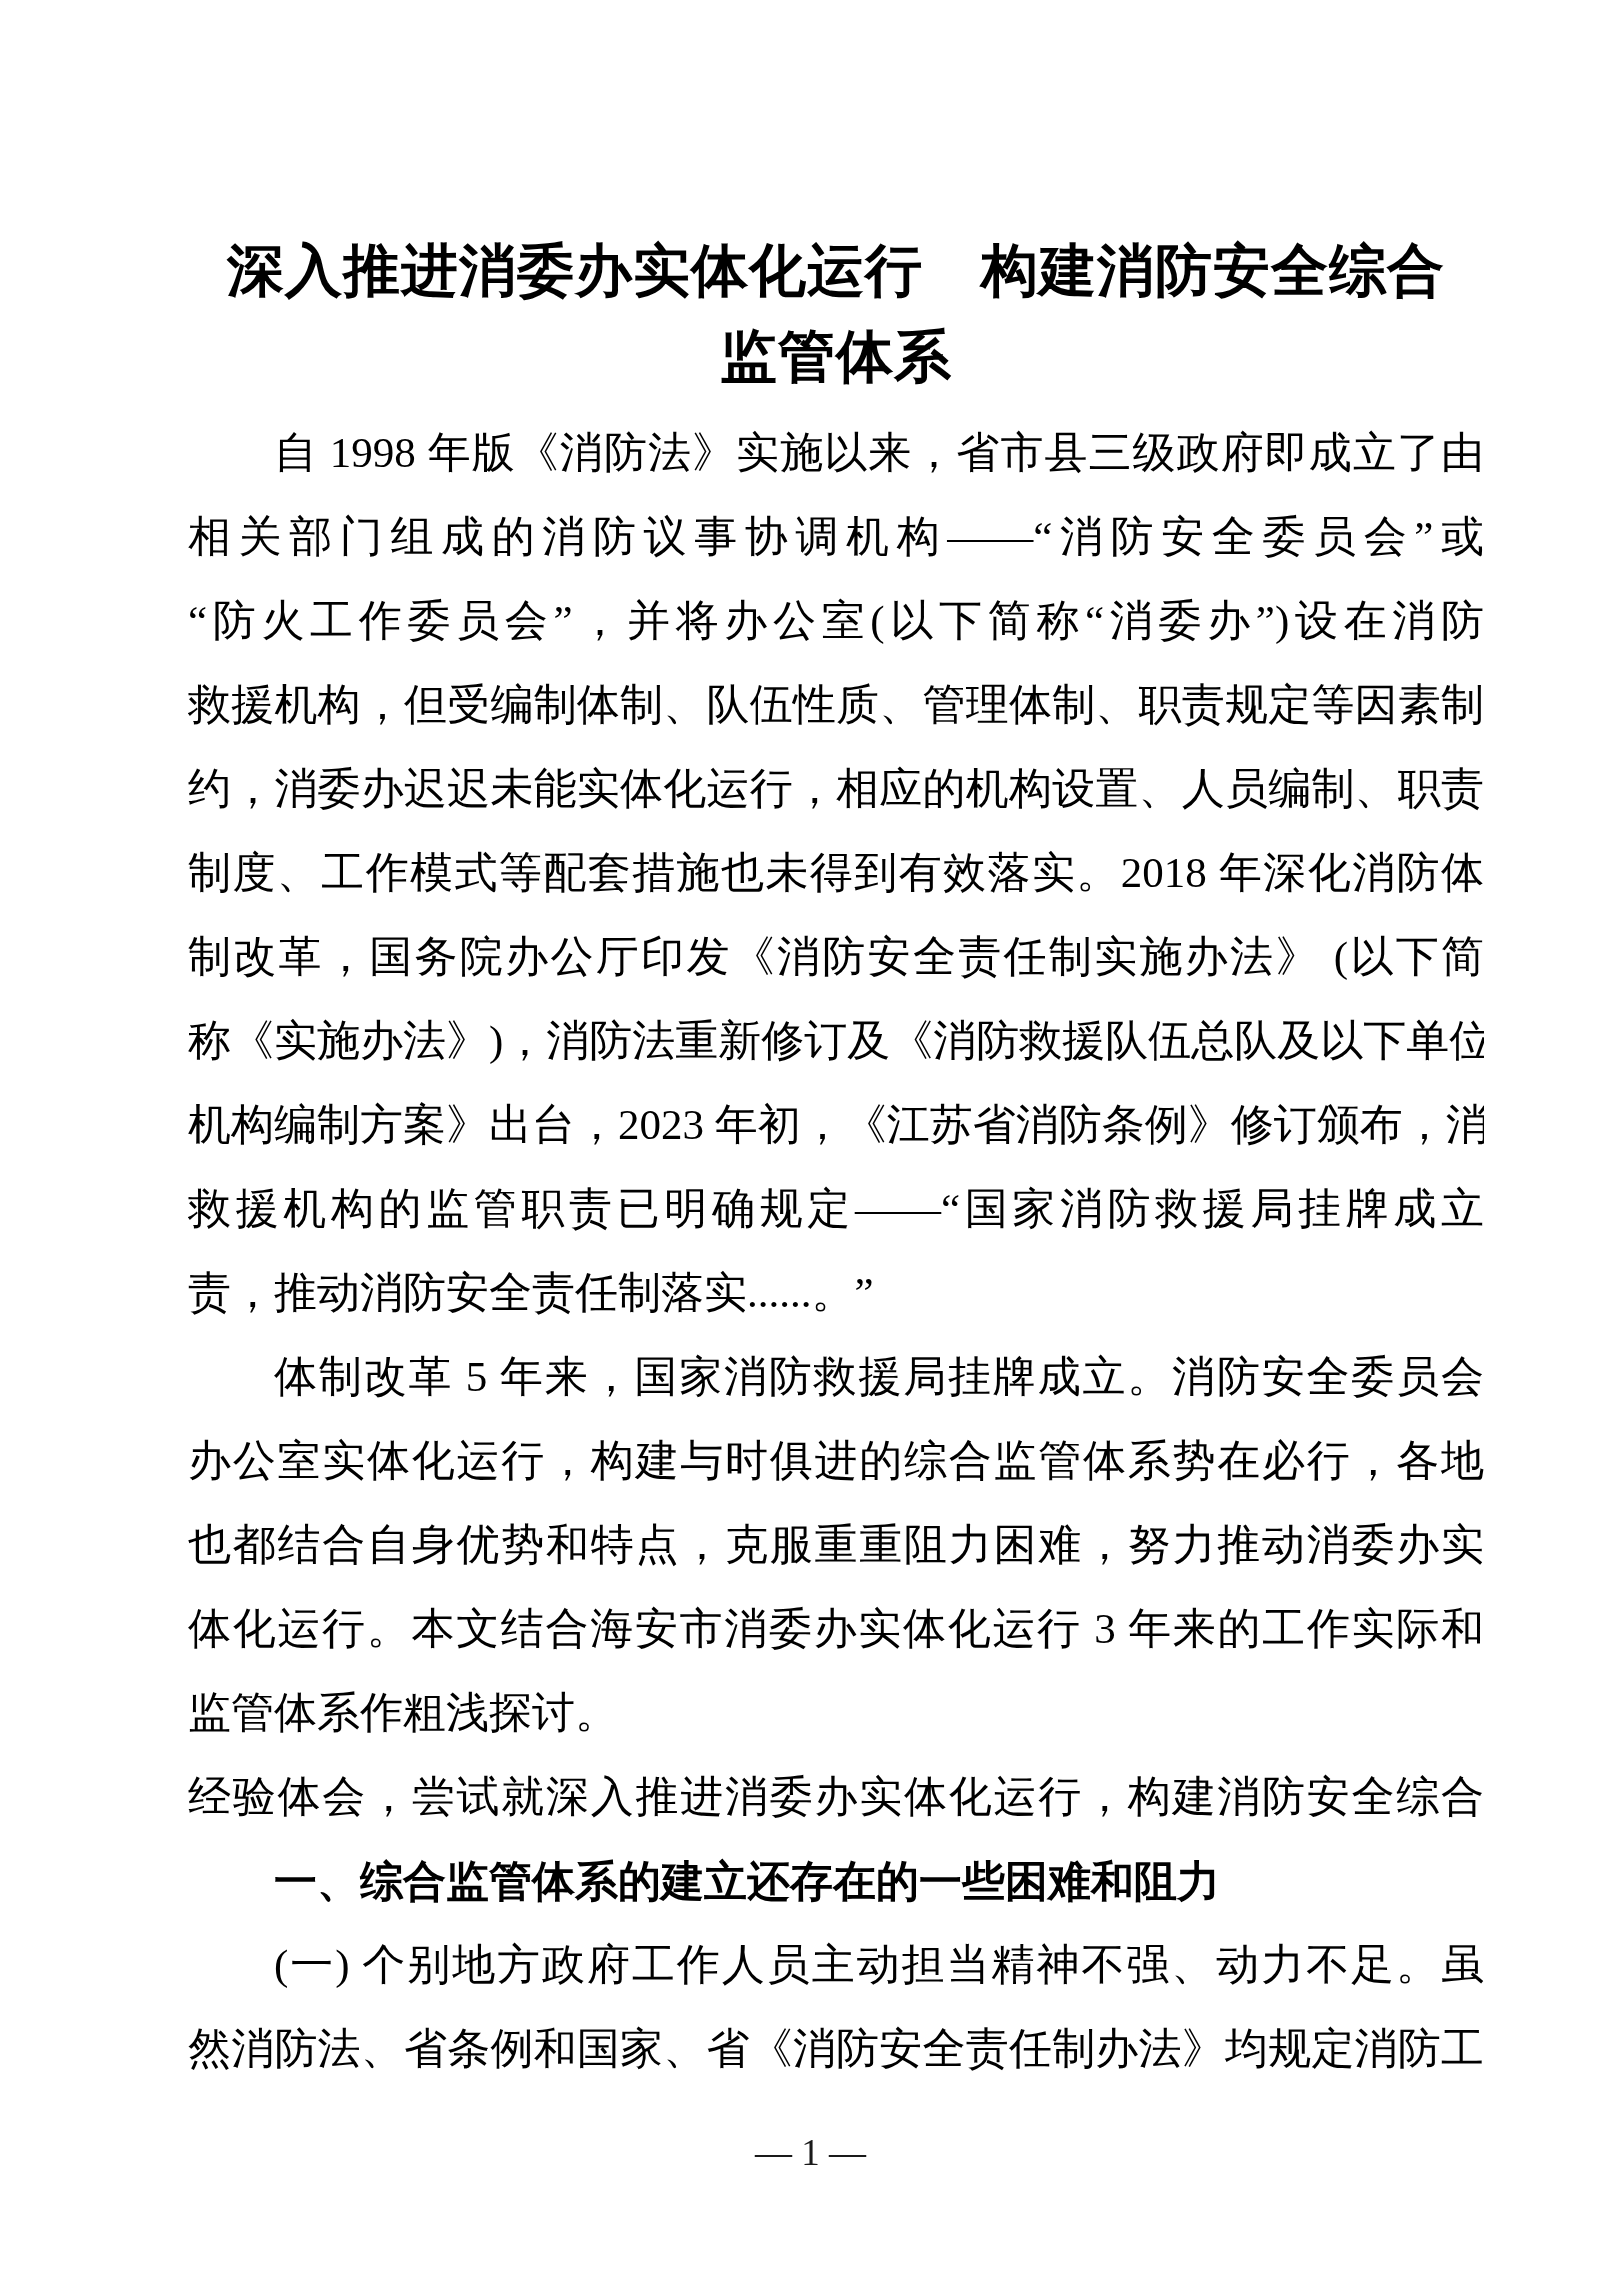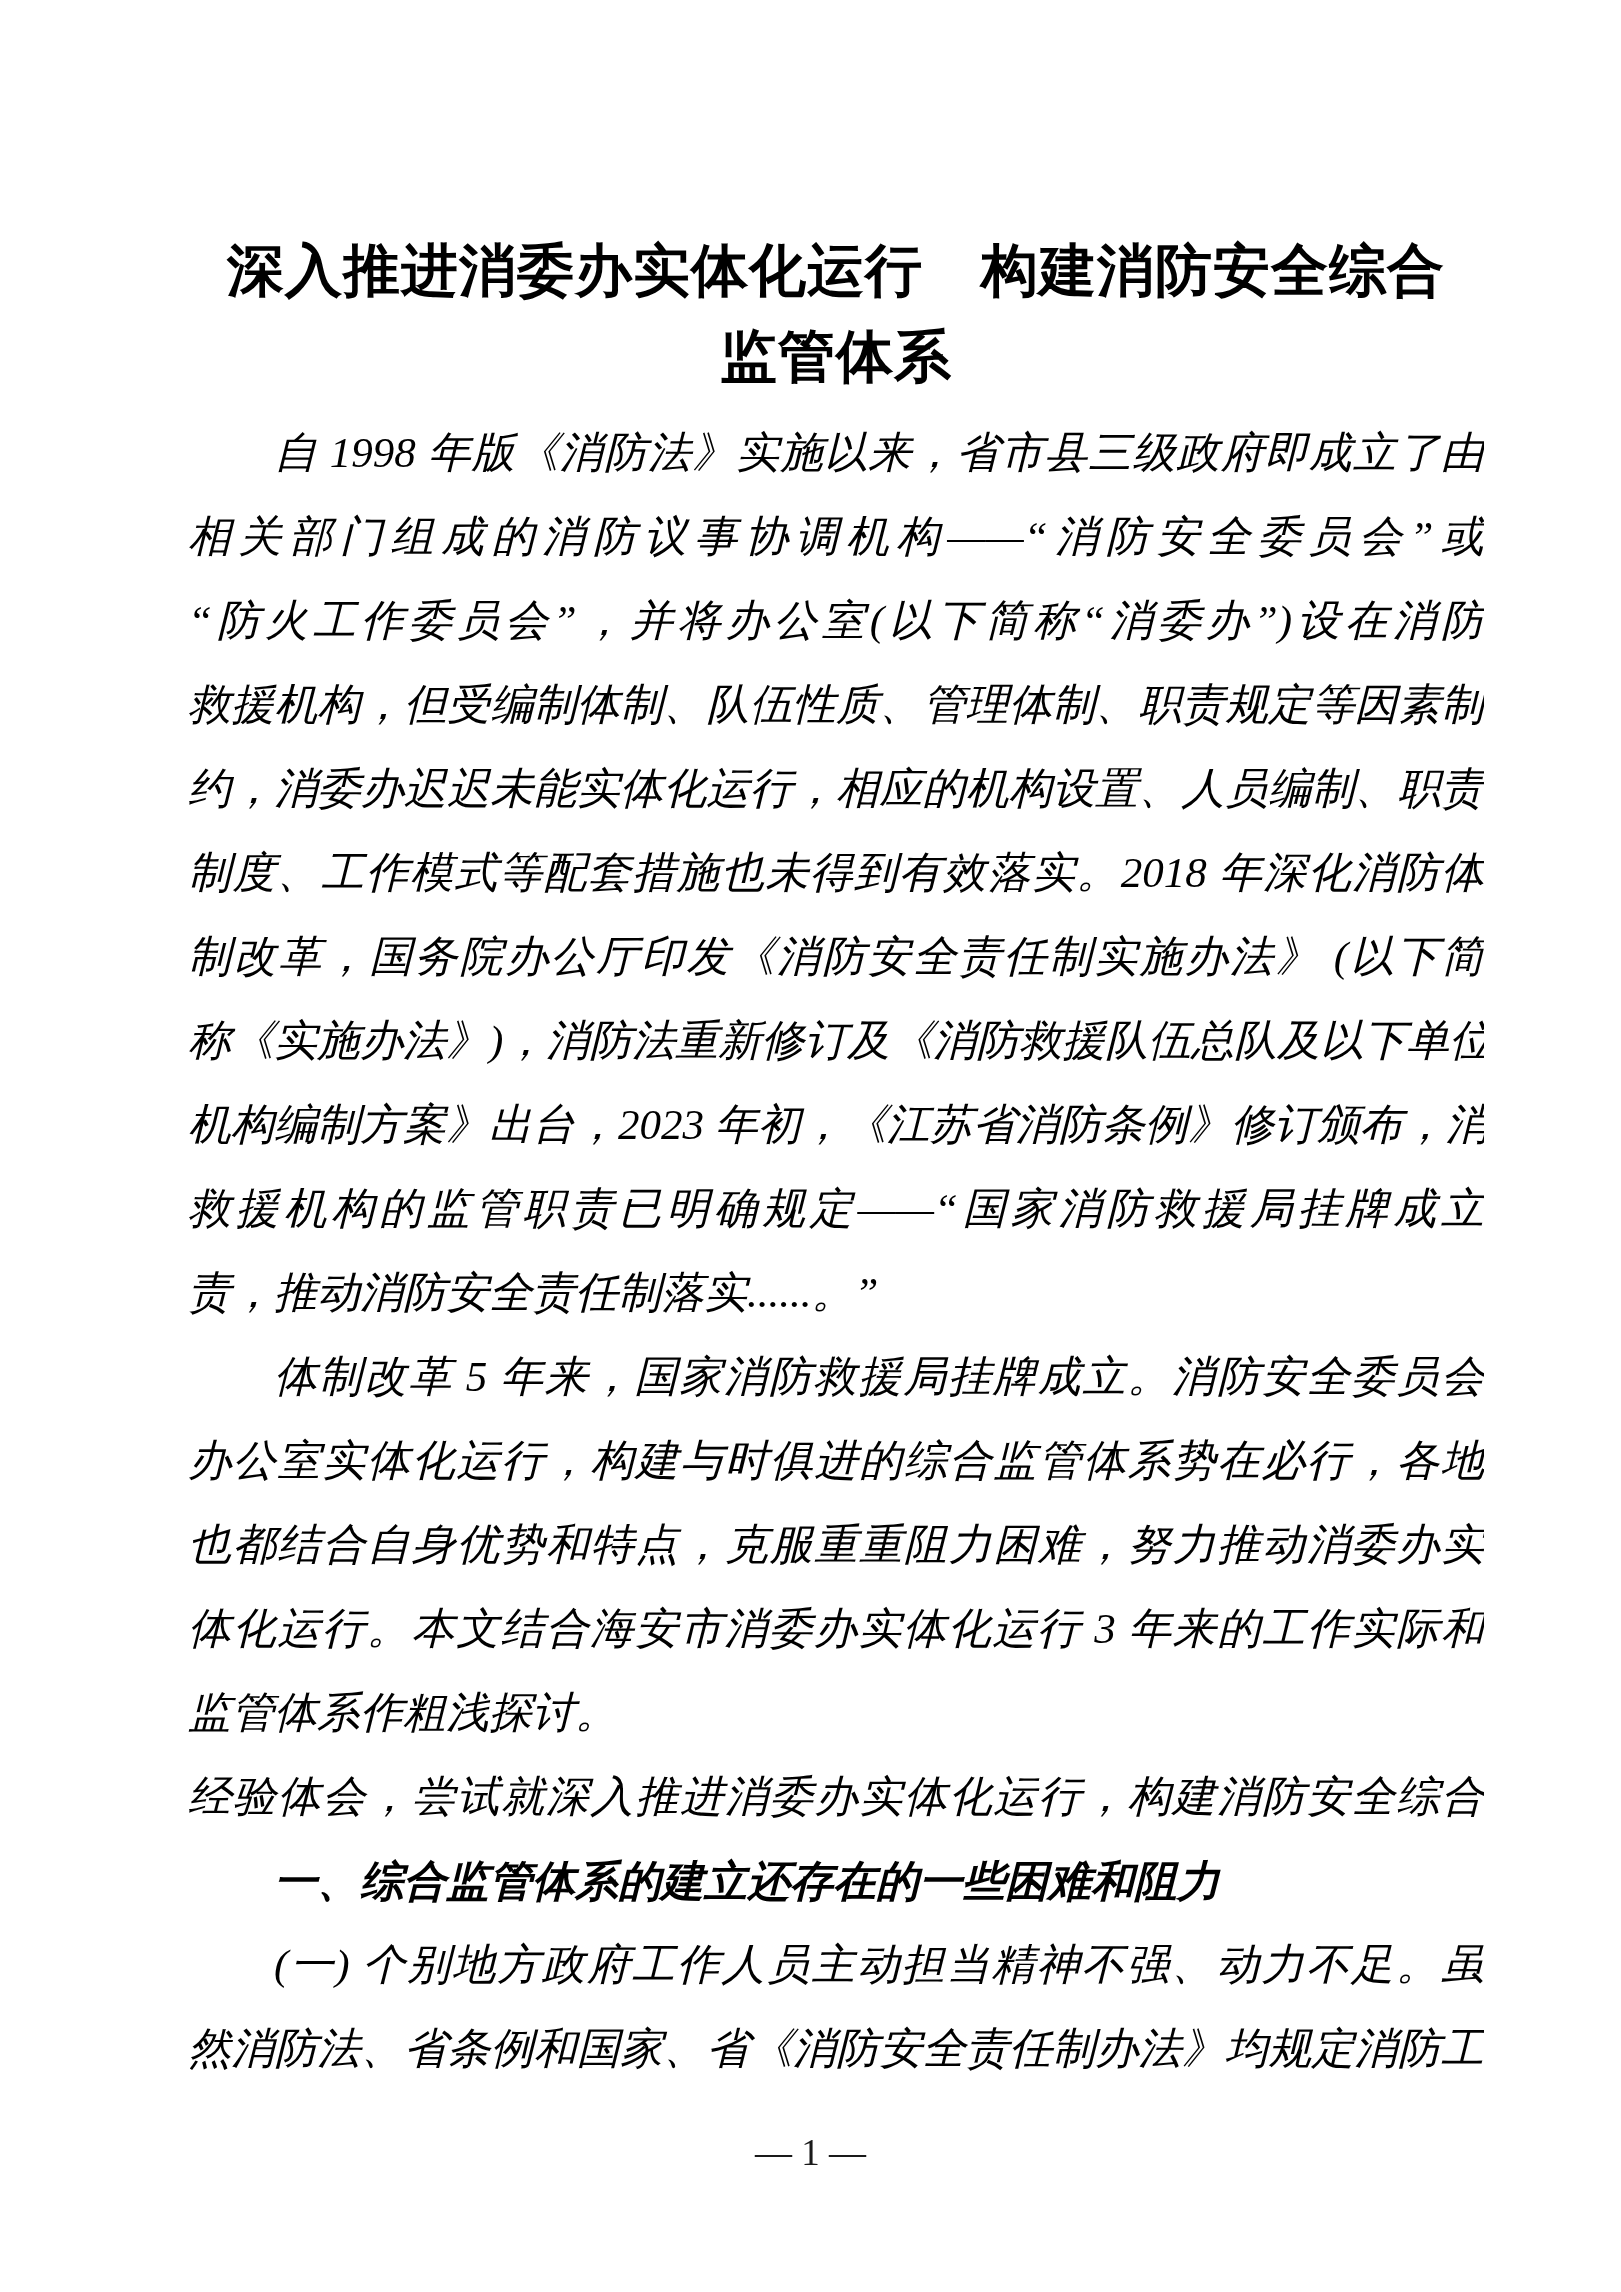--- a/index.html
+++ b/index.html
@@ -39,21 +39,20 @@
     line-height: 84px;
   }
   .para { margin: 0; padding: 0; }
   .line {
     display: block;
     height: 84px;
     overflow: hidden;
     text-align: justify;
     text-align-last: justify;
     white-space: nowrap;
-    font-style: italic;
   }
   .line.short {
     text-align: right;
     text-align-last: left;
   }
   .line.indent { text-indent: 2em; }
   .heading {
     font-weight: bold;
     font-family: "Liberation Sans", "DejaVu Sans", sans-serif;
     letter-spacing: 0;

